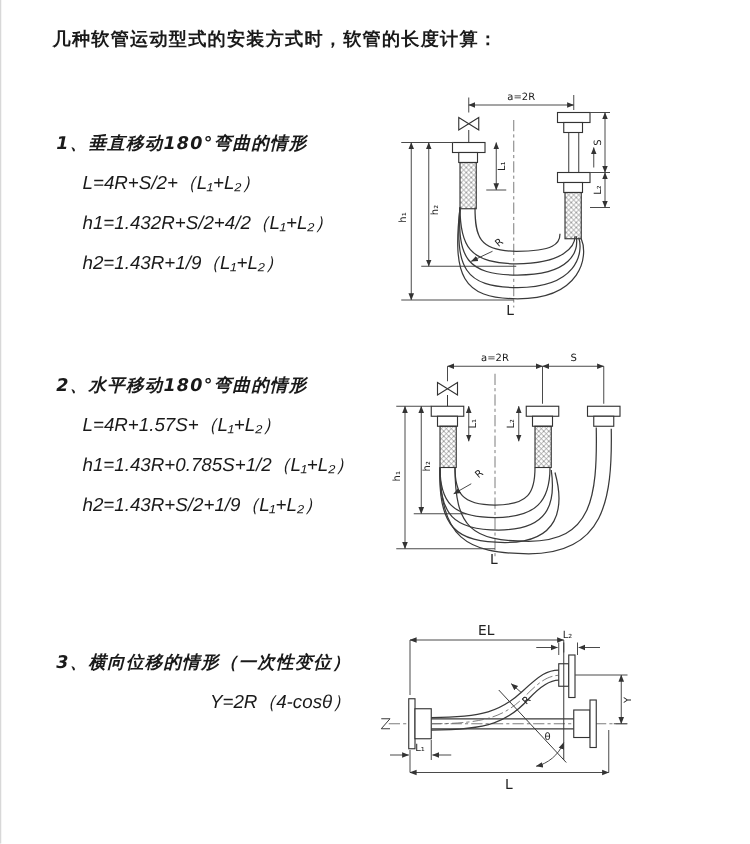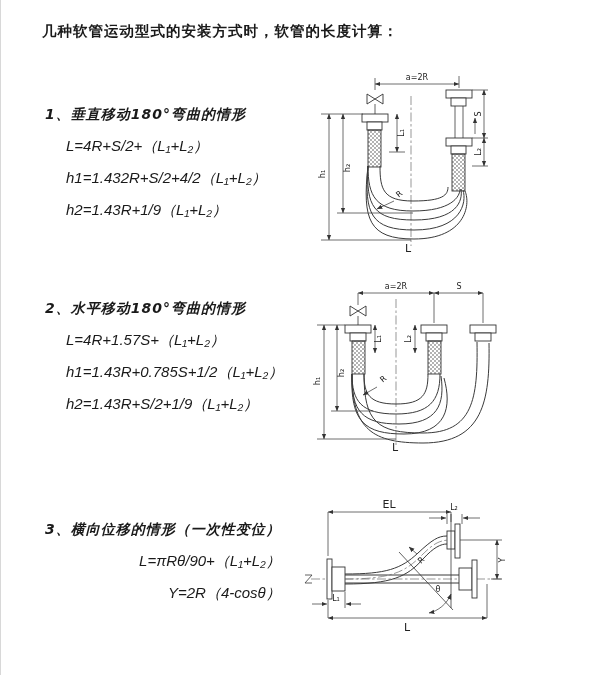--- a/index.html
+++ b/index.html
@@ -43,21 +43,20 @@
 
   <div class="section" id="sec2">
     <div class="sec-heading">2、水平移动180°弯曲的情形</div>
     <div class="formula">L=4R+1.57S+（L₁+L₂）</div>
     <div class="formula">h1=1.43R+0.785S+1/2（L₁+L₂）</div>
     <div class="formula">h2=1.43R+S/2+1/9（L₁+L₂）</div>
   </div>
 
   <div class="section" id="sec3">
     <div class="sec-heading">3、横向位移的情形（一次性变位）</div>
-    <div class="formula">L=πRθ/90+（L₁+L₂）</div>
     <div class="formula">Y=2R（4-cosθ）</div>
   </div>
 
   <div class="diagram" id="dia1">
     <svg viewBox="0 0 278 188" width="278" height="188">
       <defs>
         <marker id="a1" viewBox="0 0 10 10" refX="9.5" refY="5" markerWidth="7" markerHeight="7" orient="auto-start-reverse">
           <path d="M0,1 L10,5 L0,9 z" fill="#333"></path>
         </marker>
         <pattern id="br1" width="4" height="4" patternUnits="userSpaceOnUse">

